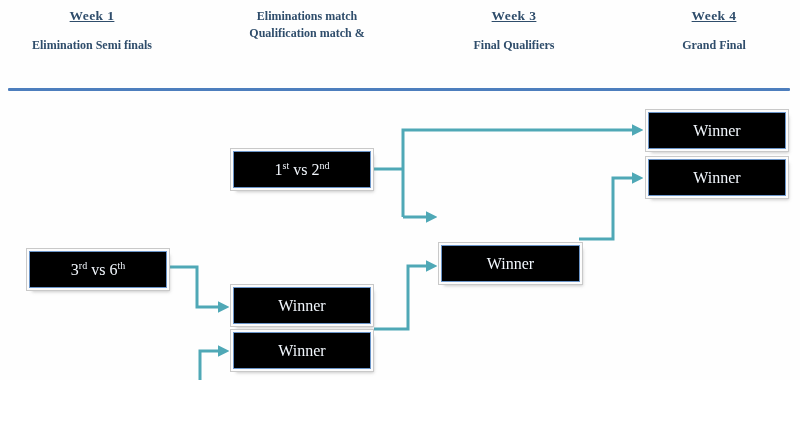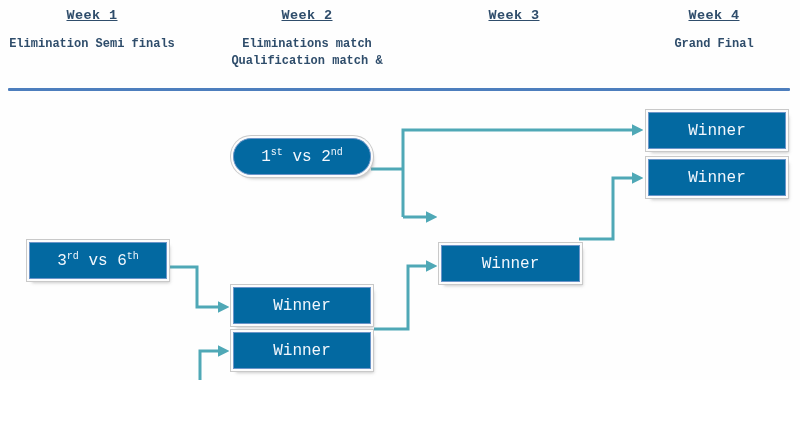--- a/index.html
+++ b/index.html
@@ -1,38 +1,38 @@
 <!DOCTYPE html>
 <html><head>
 <meta charset="utf-8">
 <style>
   html,body { margin:0; padding:0; background:#ffffff; }
   .canvas {
     position:relative; width:800px; height:380px;
     background:#fefefe; overflow:hidden;
-    font-family:Liberation Mono, monospace;
+    font-family:Liberation Serif, serif;
   }
 
   
   .week-col { position:absolute; top:8px; width:210px; text-align:center; }
   .week-title {
     font-size:13.5px; font-weight:bold; color:#2f4d6b;
     text-decoration:underline; letter-spacing:.4px; margin-bottom:13px;
   }
   .week-sub { font-size:12px; font-weight:bold; color:#2f4d6b; line-height:17px; }
   .week-sub span { display:block; }
   .week-sub span:empty { display:none; }
 
   .header-rule { position:absolute; left:8px; top:88px; width:782px; height:3px;
     background:#4d7ebd; border-radius:1px; }
 
   
   .box {
     position:absolute; width:138px; height:37px; box-sizing:border-box;
-    background:#0369a1; border:1px solid #6b95c9;
+    background:#000000; border:1px solid #6b95c9;
     box-shadow: 0 0 0 2px #fcfcfc, 0 0 0 3px #c9c9c9, 3px 4px 3px rgba(140,140,140,.45);
     display:flex; align-items:center; justify-content:center;
     color:#f2f7fd; font-size:16px;
   }
   .box sup { font-size:10px; line-height:0; vertical-align:super; }
 
   
   .connector-layer { position:absolute; left:0; top:0; pointer-events:none; }
 </style>
 </head>
@@ -41,28 +41,31 @@
 <div class="canvas">
 
   <div class="week-col" style="left:-13px;">
     <div class="week-title">Week 1</div>
     <div class="week-sub">
       <span>Elimination Semi finals</span>
 
     </div>
   </div>
   <div class="week-col" style="left:202px;">
-    <div class="week-title">Week 2</div>
     <div class="week-sub">
       <span>Eliminations match</span>
       <span>Qualification match &amp;</span>
     </div>
   </div>
   <div class="week-col" style="left:409px;">
     <div class="week-title">Week 3</div>
+    <div class="week-sub">
+      <span>Final Qualifiers</span>
+
+    </div>
   </div>
   <div class="week-col" style="left:609px;">
     <div class="week-title">Week 4</div>
     <div class="week-sub">
       <span>Grand Final</span>
 
     </div>
   </div>
 
   <div class="header-rule"></div>
@@ -77,25 +80,25 @@
       <path d="M371,169 H403"></path>
       <path d="M403,217 V130 H633" marker-end="url(#arrow)"></path>
       <path d="M403,217 H427" marker-end="url(#arrow)"></path>
       <path d="M167,267 H197 V307 H219" marker-end="url(#arrow)"></path>
       <path d="M167,394 H200 V351 H219" marker-end="url(#arrow)"></path>
       <path d="M374,329 H408 V266 H427" marker-end="url(#arrow)"></path>
       <path d="M579,239 H613 V178 H633" marker-end="url(#arrow)"></path>
     </g>
   </svg>
 
-  <div class="box" style="left:233px; top:138px;border-radius:18px;">
+  <div class="box" style="left:233px; top:151px;">
     <span><span>1</span><sup>st</sup><span> vs </span><span>2</span><sup>nd</sup></span>
   </div>
 
-  <div class="box" style="left:29px; top:242px;">
+  <div class="box" style="left:29px; top:251px;">
     <span><span>3</span><sup>rd</sup><span> vs </span><span>6</span><sup>th</sup></span>
   </div>
 
   <div class="box" style="left:233px; top:287px;">
     <span>Winner</span>
   </div>
   <div class="box" style="left:233px; top:332px;">
     <span>Winner</span>
   </div>
 

